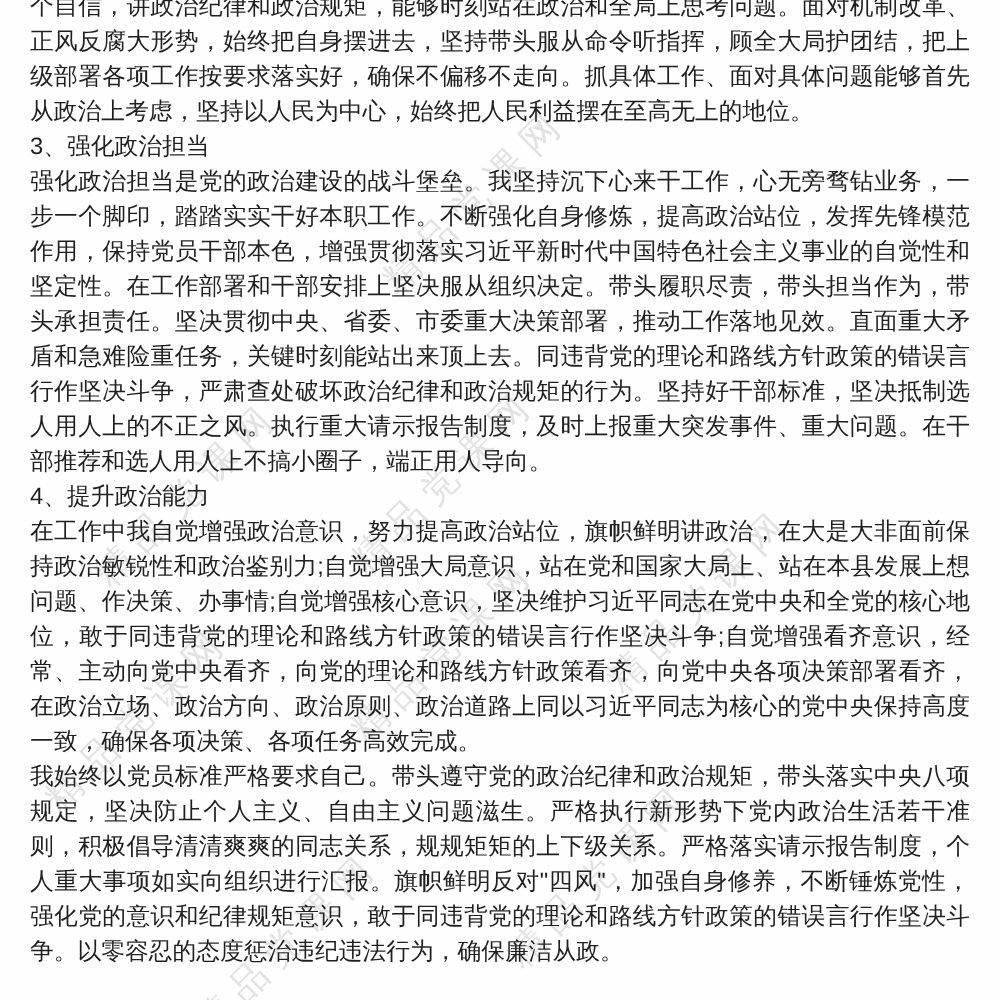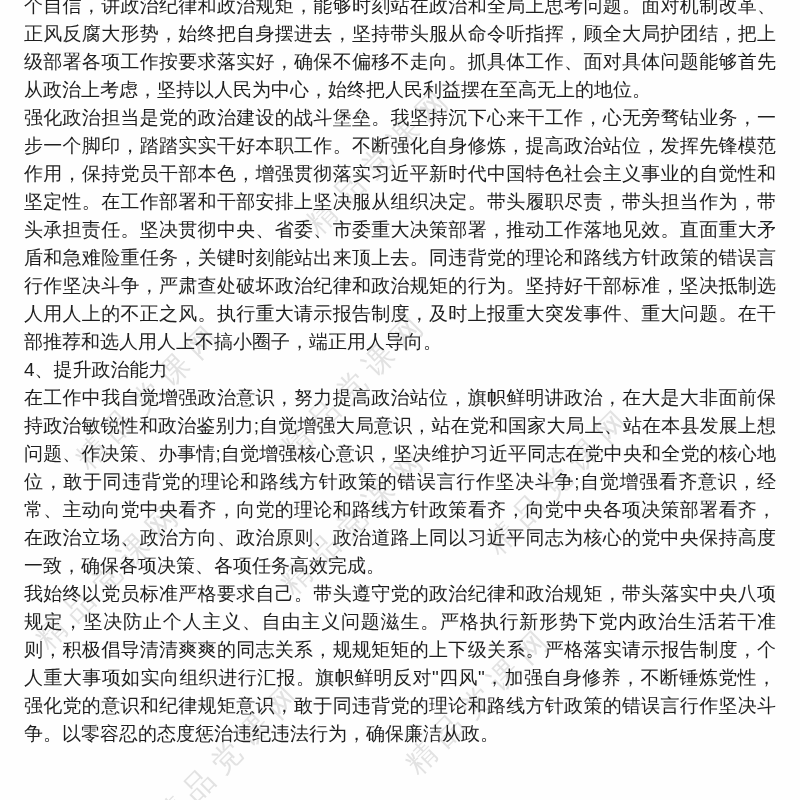--- a/index.html
+++ b/index.html
@@ -69,19 +69,20 @@
       <span class="watermark" style="left: 355px; top: 385px; color: rgb(204, 204, 204);">精品党课网</span>
       <span class="watermark" style="left: 110px; top: 575px; color: rgb(204, 204, 204);">精品党课网</span>
       <span class="watermark" style="left: 355px; top: 520px; color: rgb(204, 204, 204);">精品党课网</span>
       <span class="watermark" style="left: 560px; top: 480px; color: rgb(204, 204, 204);">精品党课网</span>
       <span class="watermark" style="left: 230px; top: 755px; color: rgb(204, 204, 204);">精品党课网</span>
       <span class="watermark" style="left: 480px; top: 700px; color: rgb(204, 204, 204);">精品党课网</span>
     </div>
 
   <div class="document" style="color: rgb(31, 31, 31);">
     <p class="para">个自信，讲政治纪律和政治规矩，能够时刻站在政治和全局上思考问题。面对机制改革、正风反腐大形势，始终把自身摆进去，坚持带头服从命令听指挥，顾全大局护团结，把上级部署各项工作按要求落实好，确保不偏移不走向。抓具体工作、面对具体问题能够首先从政治上考虑，坚持以人民为中心，始终把人民利益摆在至高无上的地位。</p>
+    <div class="heading">3、强化政治担当</div>
     <p class="para">强化政治担当是党的政治建设的战斗堡垒。我坚持沉下心来干工作，心无旁骛钻业务，一步一个脚印，踏踏实实干好本职工作。不断强化自身修炼，提高政治站位，发挥先锋模范作用，保持党员干部本色，增强贯彻落实习近平新时代中国特色社会主义事业的自觉性和坚定性。在工作部署和干部安排上坚决服从组织决定。带头履职尽责，带头担当作为，带头承担责任。坚决贯彻中央、省委、市委重大决策部署，推动工作落地见效。直面重大矛盾和急难险重任务，关键时刻能站出来顶上去。同违背党的理论和路线方针政策的错误言行作坚决斗争，严肃查处破坏政治纪律和政治规矩的行为。坚持好干部标准，坚决抵制选人用人上的不正之风。执行重大请示报告制度，及时上报重大突发事件、重大问题。在干部推荐和选人用人上不搞小圈子，端正用人导向。</p>
     <div class="heading">4、提升政治能力</div>
     <p class="para">在工作中我自觉增强政治意识，努力提高政治站位，旗帜鲜明讲政治，在大是大非面前保持政治敏锐性和政治鉴别力;自觉增强大局意识，站在党和国家大局上、站在本县发展上想问题、作决策、办事情;自觉增强核心意识，坚决维护习近平同志在党中央和全党的核心地位，敢于同违背党的理论和路线方针政策的错误言行作坚决斗争;自觉增强看齐意识，经常、主动向党中央看齐，向党的理论和路线方针政策看齐，向党中央各项决策部署看齐，在政治立场、政治方向、政治原则、政治道路上同以习近平同志为核心的党中央保持高度一致，确保各项决策、各项任务高效完成。</p>
     <p class="para">我始终以党员标准严格要求自己。带头遵守党的政治纪律和政治规矩，带头落实中央八项规定，坚决防止个人主义、自由主义问题滋生。严格执行新形势下党内政治生活若干准则，积极倡导清清爽爽的同志关系，规规矩矩的上下级关系。严格落实请示报告制度，个人重大事项如实向组织进行汇报。旗帜鲜明反对"四风"，加强自身修养，不断锤炼党性，强化党的意识和纪律规矩意识，敢于同违背党的理论和路线方针政策的错误言行作坚决斗争。以零容忍的态度惩治违纪违法行为，确保廉洁从政。</p>
   </div>
 
 </div>
 
 </body></html>

